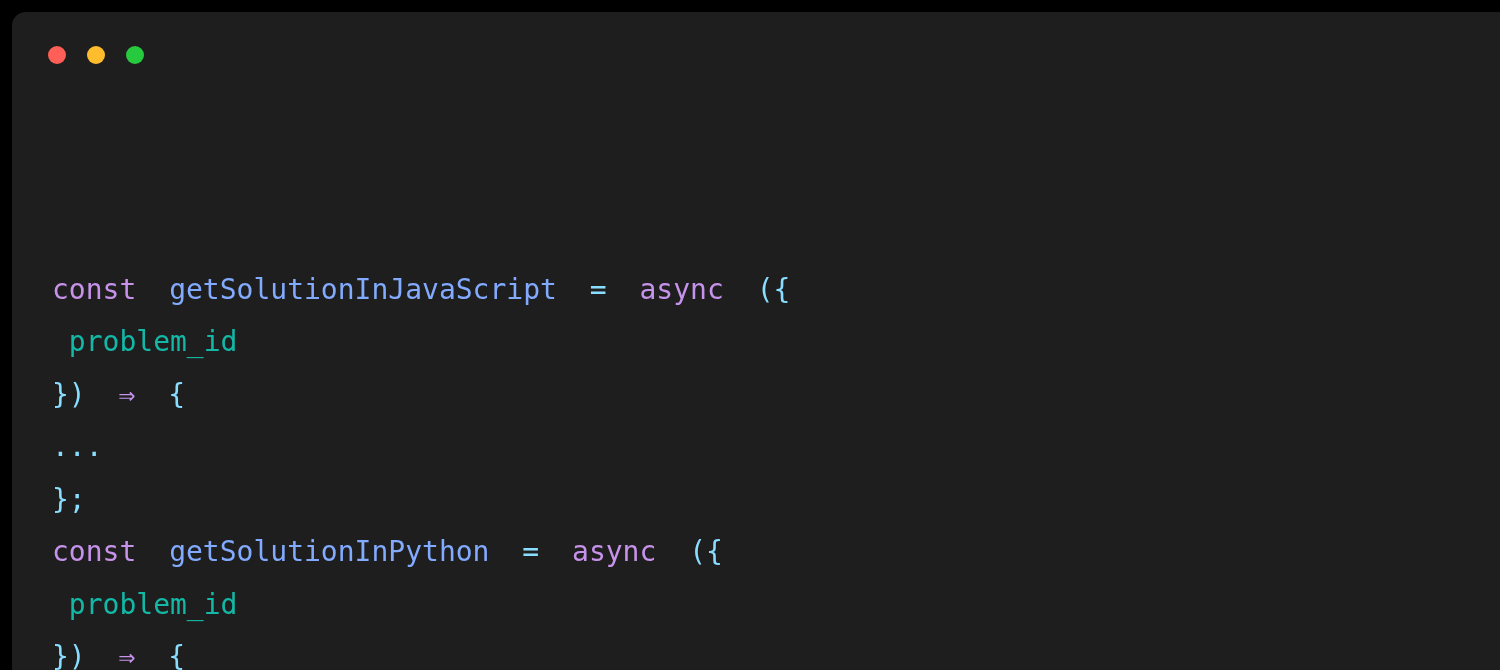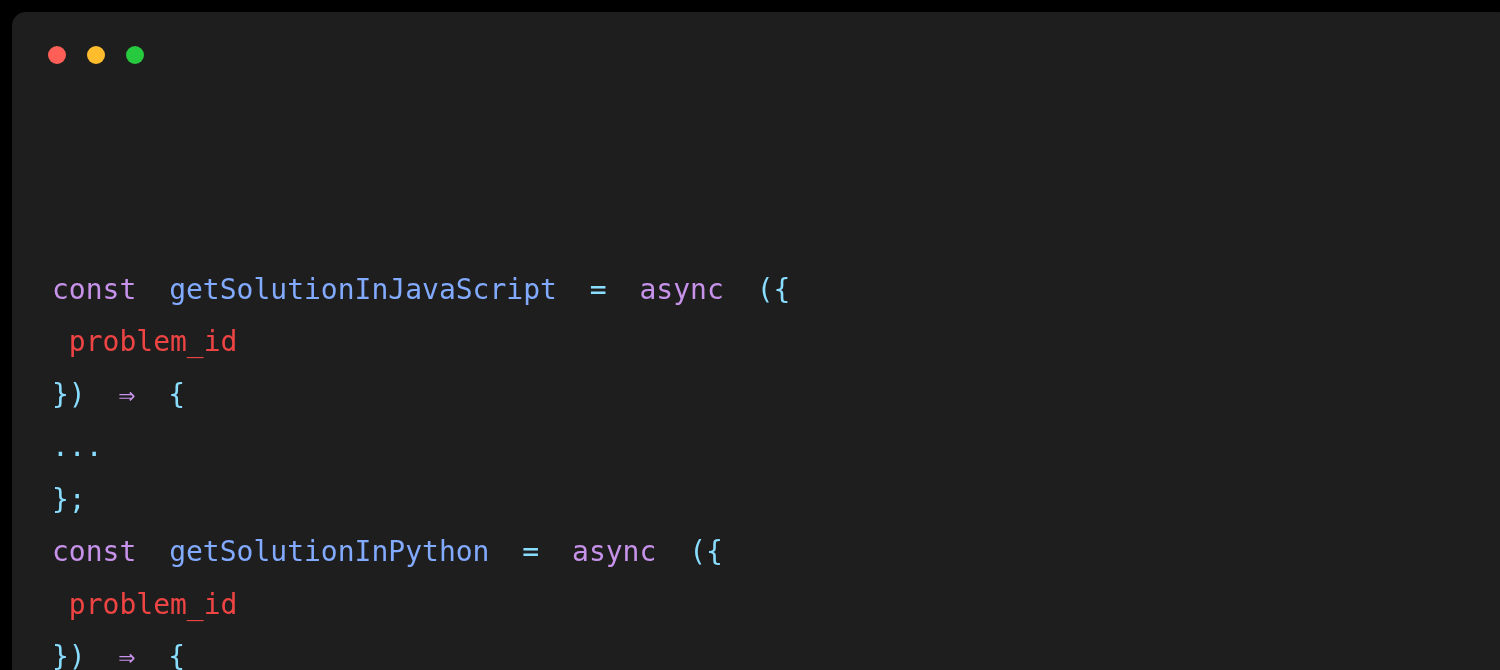--- a/index.html
+++ b/index.html
@@ -41,21 +41,21 @@
       font-family: ui-monospace, "SF Mono", Menlo, Monaco, Consolas, monospace;
       font-size: 28px;
       line-height: 48.5px;
       font-weight: 400;
       white-space: pre;
       color: #e6e1dc;
     }
     .line { display: block; }
     .tk-keyword { color: #c792ea; }
     .tk-fn { color: #82aaff; }
-    .tk-param { color: #ef4444; }
+    .tk-param { color: #14b8a6; }
     .tk-punct { color: #89ddff; }
     .tk-plain { color: #eeffff; }
     .tk-arrow { color: #c792ea; }
   </style>
 </head>
 <body>
 
 <div class="window">
   <div class="traffic-lights">
     <div class="dot red"></div>

